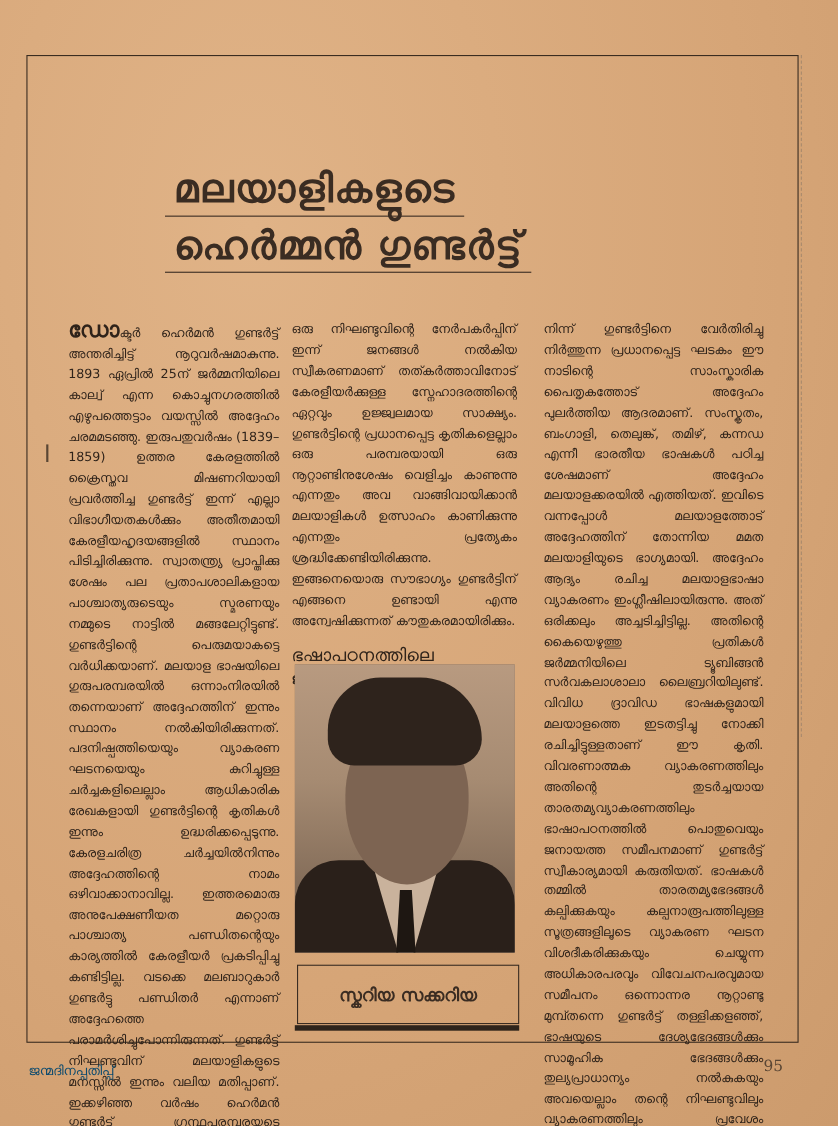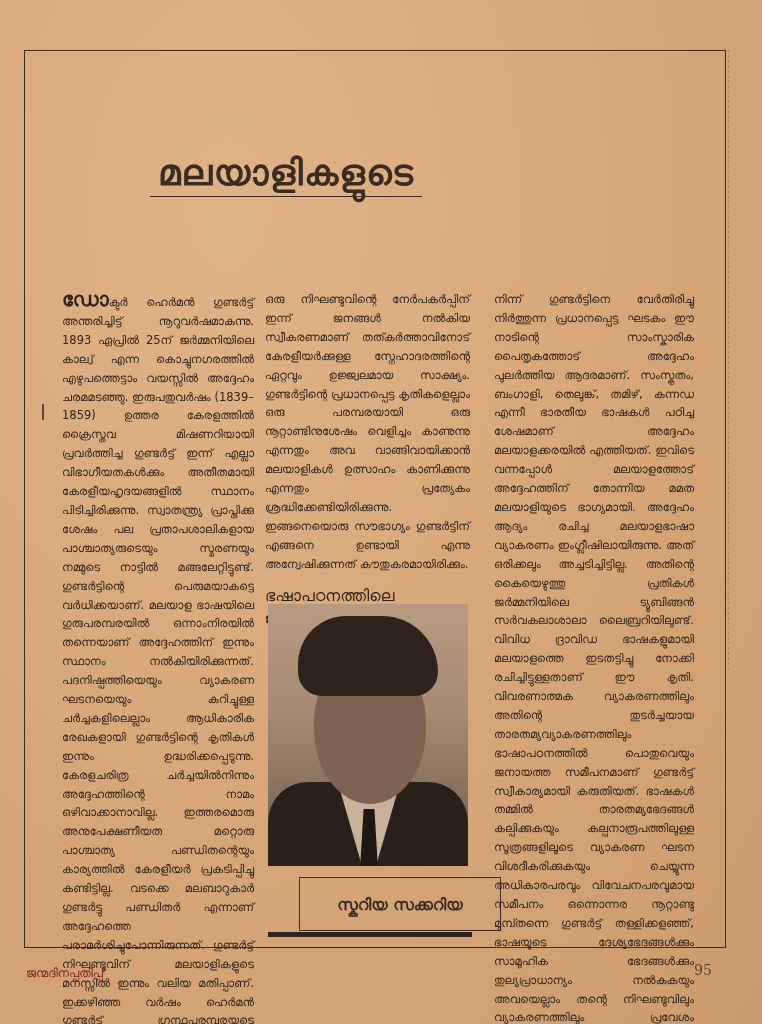--- a/index.html
+++ b/index.html
@@ -45,36 +45,37 @@
   }
   .photo .bg { position: absolute; inset: 0; background: linear-gradient(180deg, #b89a80 0%, #a68b72 40%, #6e5a4a 100%); }
   .photo .hair { position: absolute; left: 30px; top: 12px; width: 140px; height: 80px; border-radius: 60px 70px 30px 30px; background: #2e231c; }
   .photo .face { position: absolute; left: 46px; top: 50px; width: 112px; height: 150px; border-radius: 46% 46% 50% 50%; background: #7d6452; }
   .photo .suit { position: absolute; left: 0; top: 178px; width: 200px; height: 90px; background: #2a201a; border-radius: 40px 40px 0 0; }
   .photo .shirt { position: absolute; left: 72px; top: 186px; width: 58px; height: 80px; background: #c9b29c; clip-path: polygon(0 0, 100% 0, 60% 100%, 40% 100%); }
   .photo .tie { position: absolute; left: 92px; top: 205px; width: 18px; height: 60px; background: #1e1712; clip-path: polygon(20% 0, 80% 0, 100% 100%, 0 100%); }
   .byline-box {
     position: absolute; left: 270px; top: 877px; width: 200px; height: 52px;
     border: 1.5px solid #3a2c22; display: flex; align-items: center; justify-content: center;
-    font-weight: bold; font-size: 16px; color: #3a2c22; margin-left: 29px;
+    font-weight: bold; font-size: 16px; color: #3a2c22;
   }
   .byline-bar { position: absolute; left: 268px; top: 932px; width: 204px; height: 5px; background: #2f241b; }
-  .footer-left { position: absolute; left: 26px; top: 966px; font-size: 12px; color: #7f1d1d; }
+  .footer-left { position: absolute; left: 26px; top: 966px; font-size: 12px; color: #0c4a6e; }
   .footer-right { position: absolute; left: 694px; top: 962px; font-family: "DejaVu Serif", serif; font-size: 14px; color: #5a4634; }
   .left-mark { position: absolute; left: 42px; top: 404px; width: 2px; height: 16px; background: #5a4634; }
 </style>
 </head>
 <body>
 
 <div class="frame"></div>
 <div class="right-dots"></div>
 <div class="left-mark"></div>
 
 <div class="title-wrap">
   <div class="title-line">മലയാളികളുടെ</div><br>
+  <div class="title-line l2">ഹെർമ്മൻ ഗുണ്ടർട്ട്</div>
 </div>
 
 <div class="col col1">
   <p><span class="dropcap">ഡോ</span><span>ക്ടർ ഹെർമൻ ഗുണ്ടർട്ട് അന്തരിച്ചിട്ട് നൂറുവർഷമാകുന്നു. 1893 ഏപ്രിൽ 25ന് ജർമ്മനിയിലെ കാല്വ് എന്ന കൊച്ചുനഗരത്തിൽ എഴുപത്തെട്ടാം വയസ്സിൽ അദ്ദേഹം ചരമമടഞ്ഞു. ഇരുപതുവർഷം (1839–1859) ഉത്തര കേരളത്തിൽ ക്രൈസ്തവ മിഷണറിയായി പ്രവർത്തിച്ച ഗുണ്ടർട്ട് ഇന്ന് എല്ലാ വിഭാഗീയതകൾക്കും അതീതമായി കേരളീയഹൃദയങ്ങളിൽ സ്ഥാനം പിടിച്ചിരിക്കുന്നു. സ്വാതന്ത്ര്യ പ്രാപ്തിക്കു ശേഷം പല പ്രതാപശാലികളായ പാശ്ചാത്യരുടെയും സ്മരണയും നമ്മുടെ നാട്ടിൽ മങ്ങലേറ്റിട്ടുണ്ട്. ഗുണ്ടർട്ടിന്റെ പെരുമയാകട്ടെ വർധിക്കയാണ്. മലയാള ഭാഷയിലെ ഗുരുപരമ്പരയിൽ ഒന്നാംനിരയിൽ തന്നെയാണ് അദ്ദേഹത്തിന് ഇന്നും സ്ഥാനം നൽകിയിരിക്കുന്നത്. പദനിഷ്പത്തിയെയും വ്യാകരണ ഘടനയെയും കുറിച്ചുള്ള ചർച്ചകളിലെല്ലാം ആധികാരിക രേഖകളായി ഗുണ്ടർട്ടിന്റെ കൃതികൾ ഇന്നും ഉദ്ധരിക്കപ്പെടുന്നു. കേരളചരിത്ര ചർച്ചയിൽനിന്നും അദ്ദേഹത്തിന്റെ നാമം ഒഴിവാക്കാനാവില്ല. ഇത്തരമൊരു അനുപേക്ഷണീയത മറ്റൊരു പാശ്ചാത്യ പണ്ഡിതന്റെയും കാര്യത്തിൽ കേരളീയർ പ്രകടിപ്പിച്ചു കണ്ടിട്ടില്ല. വടക്കെ മലബാറുകാർ ഗുണ്ടർട്ടു പണ്ഡിതർ എന്നാണ് അദ്ദേഹത്തെ പരാമർശിച്ചുപോന്നിരുന്നത്. ഗുണ്ടർട്ട് നിഘണ്ടുവിന് മലയാളികളുടെ മനസ്സിൽ ഇന്നും വലിയ മതിപ്പാണ്. ഇക്കഴിഞ്ഞ വർഷം ഹെർമൻ ഗുണ്ടർട്ട് ഗ്രന്ഥപരമ്പരയുടെ ഭാഗമായി പ്രസിദ്ധീകരിച്ച നിഘണ്ടുവിന്റെ നാലായിരത്തോളം പ്രതികൾ ഏതാനും മാസങ്ങൾക്കുള്ളിൽ വിറ്റഴിഞ്ഞു. നൂറ്റിരുപതുവർഷം മുമ്പ് പ്രസിദ്ധീകരിച്ച</span></p>
 </div>
 
 <div class="col col2">
   <p>ഒരു നിഘണ്ടുവിന്റെ നേർപകർപ്പിന് ഇന്ന് ജനങ്ങൾ നൽകിയ സ്വീകരണമാണ് തത്കർത്താവിനോട് കേരളീയർക്കുള്ള സ്നേഹാദരത്തിന്റെ ഏറ്റവും ഉജ്ജ്വലമായ സാക്ഷ്യം. ഗുണ്ടർട്ടിന്റെ പ്രധാനപ്പെട്ട കൃതികളെല്ലാം ഒരു പരമ്പരയായി ഒരു നൂറ്റാണ്ടിനുശേഷം വെളിച്ചം കാണുന്നു എന്നതും അവ വാങ്ങിവായിക്കാൻ മലയാളികൾ ഉത്സാഹം കാണിക്കുന്നു എന്നതും പ്രത്യേകം ശ്രദ്ധിക്കേണ്ടിയിരിക്കുന്നു. ഇങ്ങനെയൊരു സൗഭാഗ്യം ഗുണ്ടർട്ടിന് എങ്ങനെ ഉണ്ടായി എന്നു അന്വേഷിക്കുന്നത് കൗതുകരമായിരിക്കും.</p>
   <div class="subhead">ഭഷാപഠനത്തിലെ</div>
   <div class="subhead2">ജനായത്തം</div>

